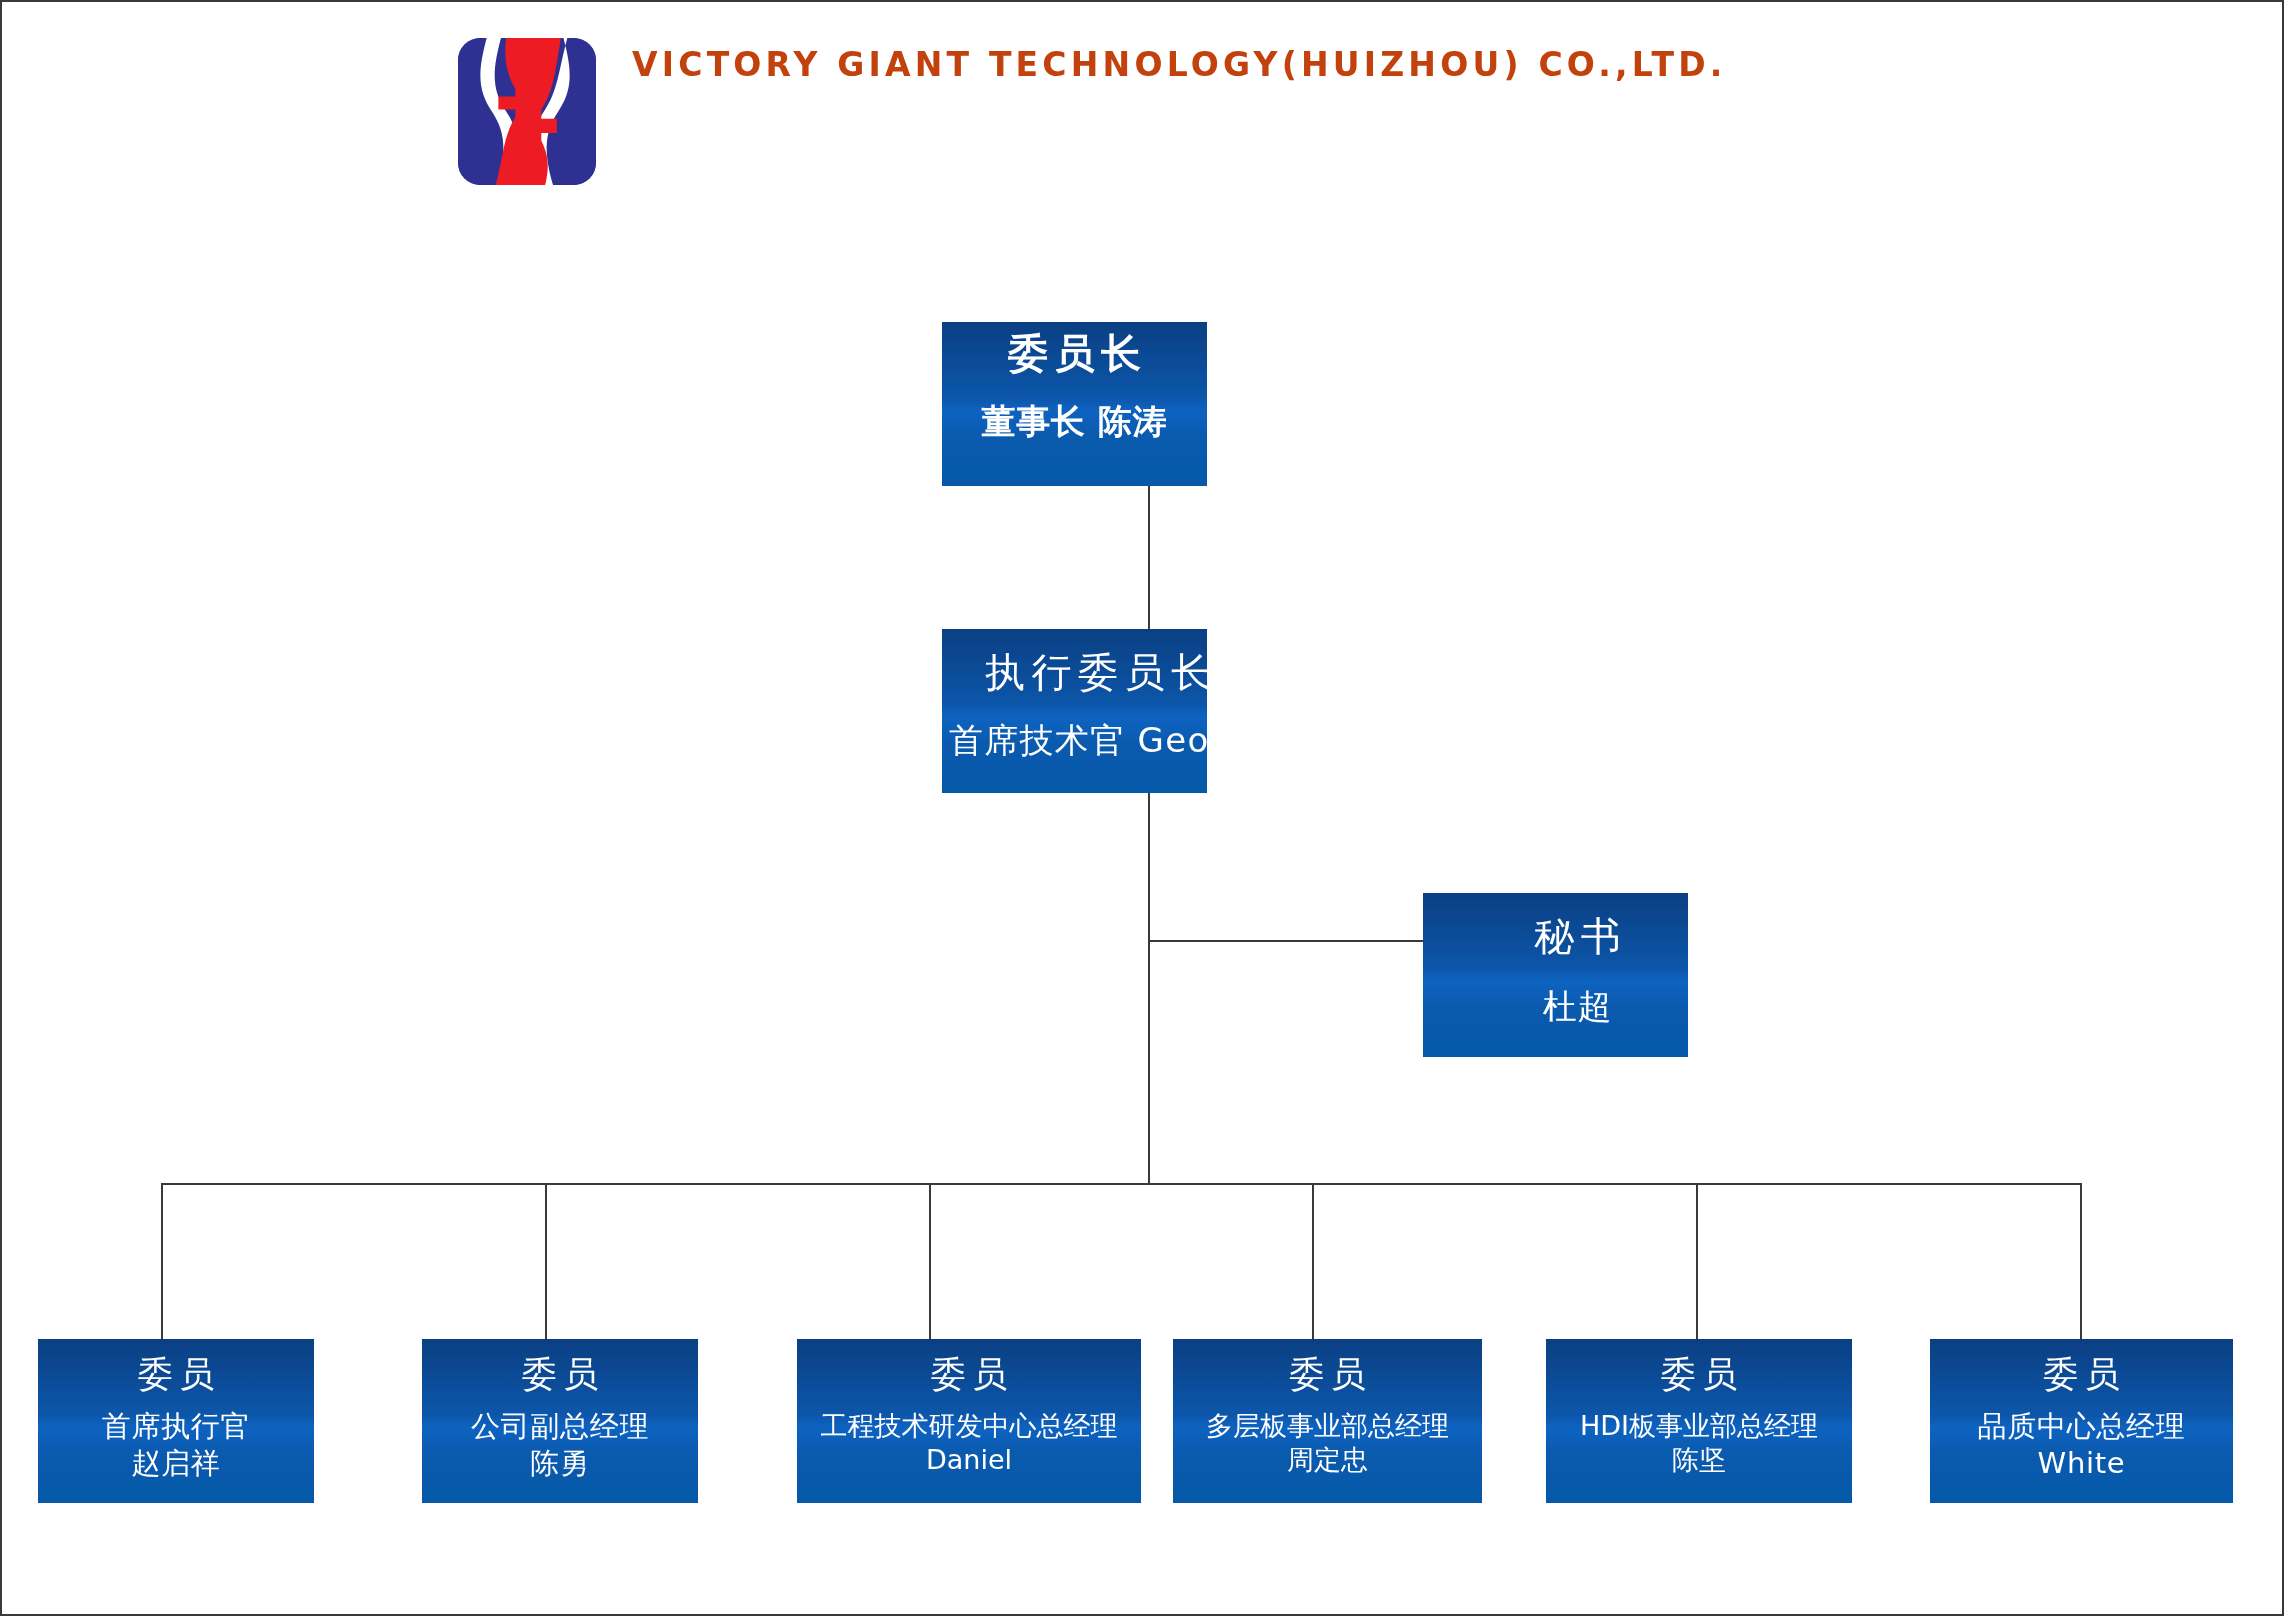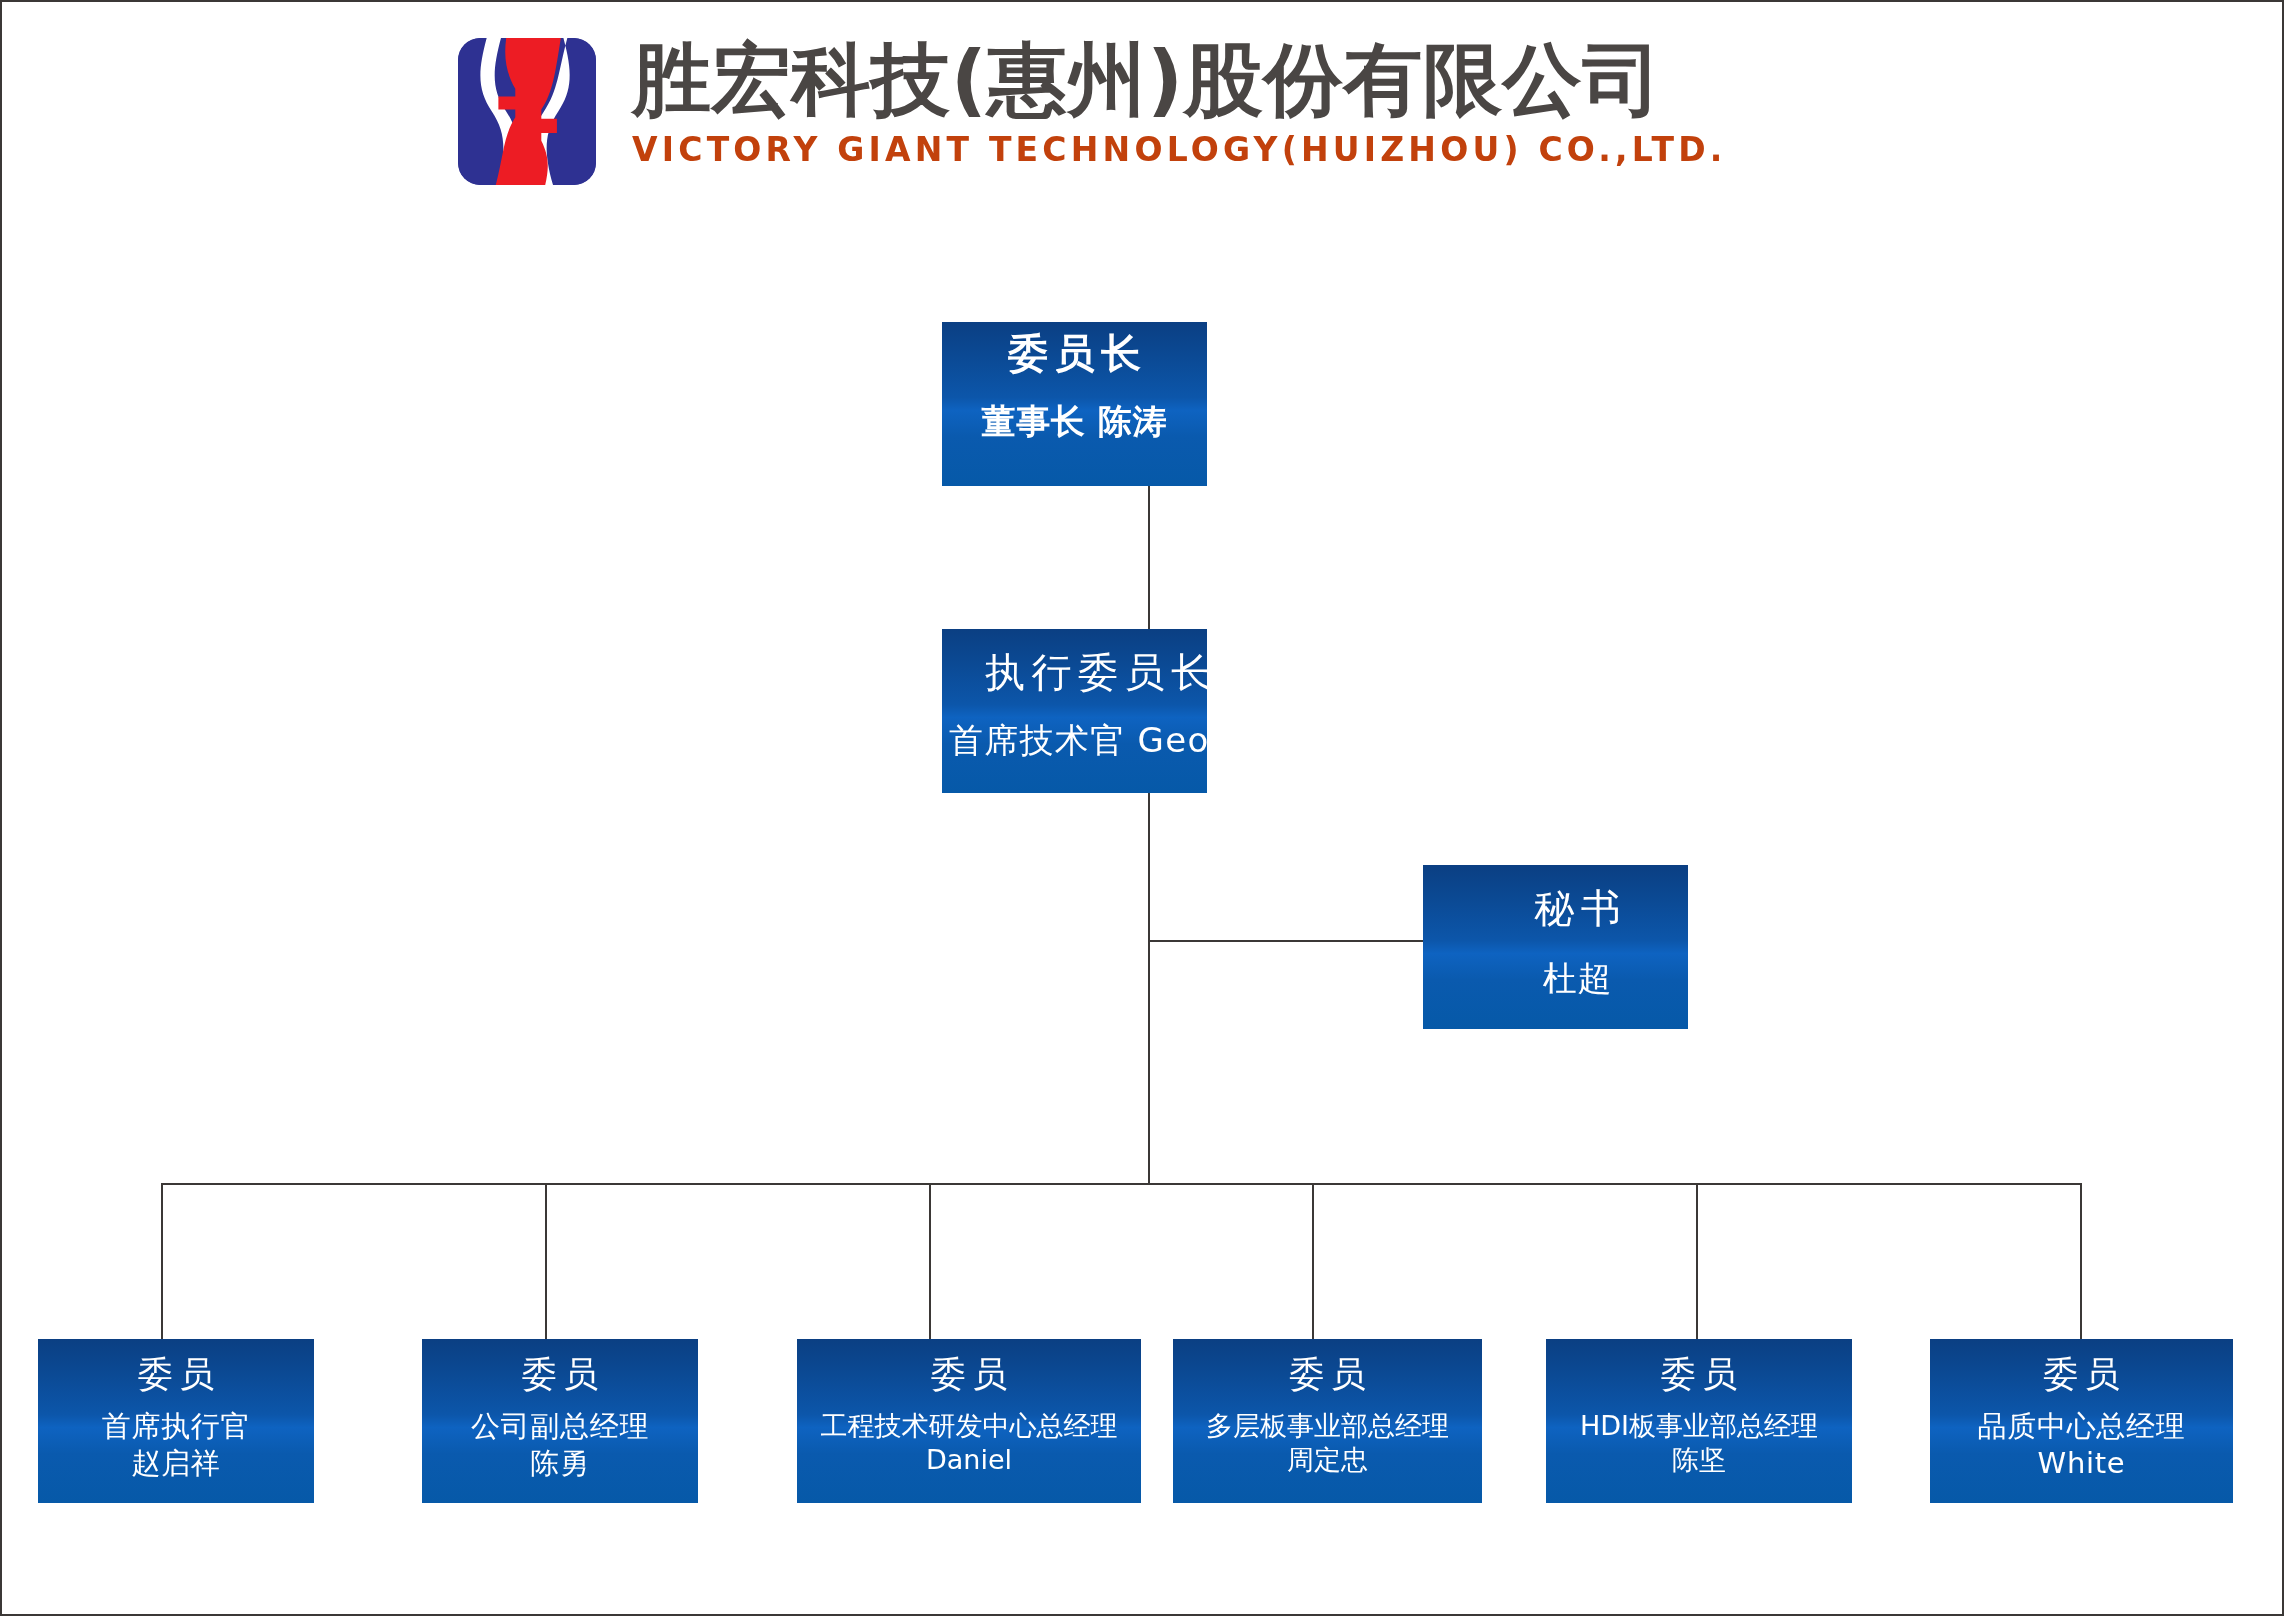--- a/index.html
+++ b/index.html
@@ -139,21 +139,20 @@
         <rect x="0" y="0" width="212" height="226" rx="34" ry="34" fill="#2e3192"></rect>
 
         <path d="M66 0 C52 52 52 80 74 113 C96 146 96 176 82 226 L60 226 C74 176 74 146 52 113 C30 80 30 52 44 0 Z" fill="#ffffff"></path>
         <path d="M168 0 C154 52 154 80 132 113 C110 146 110 176 124 226 L146 226 C132 176 132 146 154 113 C176 80 176 52 162 0 Z" fill="#ffffff"></path>
 
         <path d="M74 0 L158 0 C150 50 146 84 128 110 L128 124 L152 124 L152 146 L128 146 L128 158 C140 182 140 200 134 226 L58 226 C70 180 70 150 88 122 L88 110 L62 110 L62 90 L88 90 L88 78 C74 54 70 30 74 0 Z" fill="#ed1c24"></path>
       </svg>
     </div>
 
     <div class="brand-text">
-      <div class="brand-cn">胜宏科技(惠州)股份有限公司</div>
       <div class="brand-en">VICTORY GIANT TECHNOLOGY(HUIZHOU) CO.,LTD.</div>
     </div>
   </div>
 
   <div class="line vline" style="left:1146px; top:483px; height:144px;"></div>
 
   <div class="line vline" style="left:1146px; top:791px; height:390px;"></div>
 
   <div class="line hline" style="left:1146px; top:938px; width:275px;"></div>
 
@@ -169,21 +168,21 @@
   <div class="node node-rank1" style="left:940px; top:320px;">
     <div class="title">委员长</div>
     <div class="sub">董事长 陈涛</div>
   </div>
 
   <div class="node node-rank2" style="left:940px; top:627px;">
     <div class="title">执行委员长</div>
     <div class="sub">首席技术官 Georg</div>
   </div>
 
-  <div class="node node-sec" style="left:1421px; top:863px;padding-left:44px;">
+  <div class="node node-sec" style="left:1421px; top:891px;padding-left:44px;">
     <div class="title">秘书</div>
     <div class="sub">杜超</div>
   </div>
 
   <div class="node node-member" style="left:36px; top:1337px;">
     <div class="title">委员</div>
     <div class="sub">首席执行官</div>
     <div class="sub name">赵启祥</div>
   </div>
 

